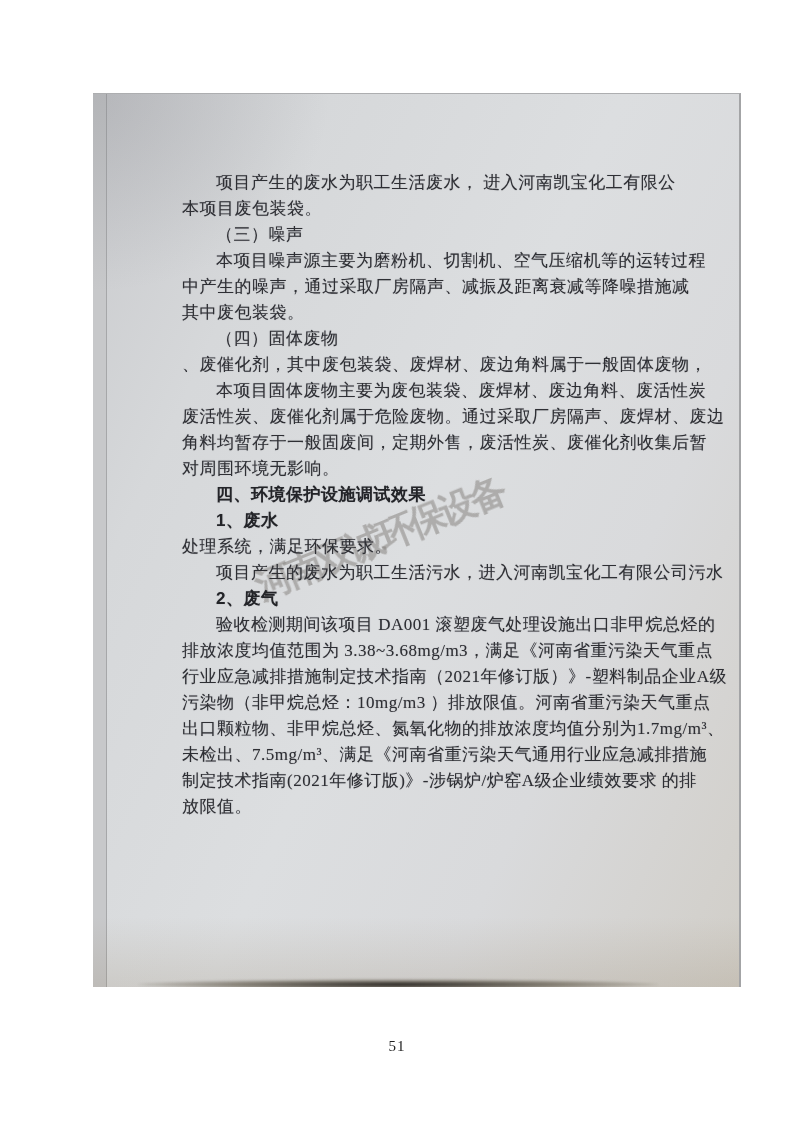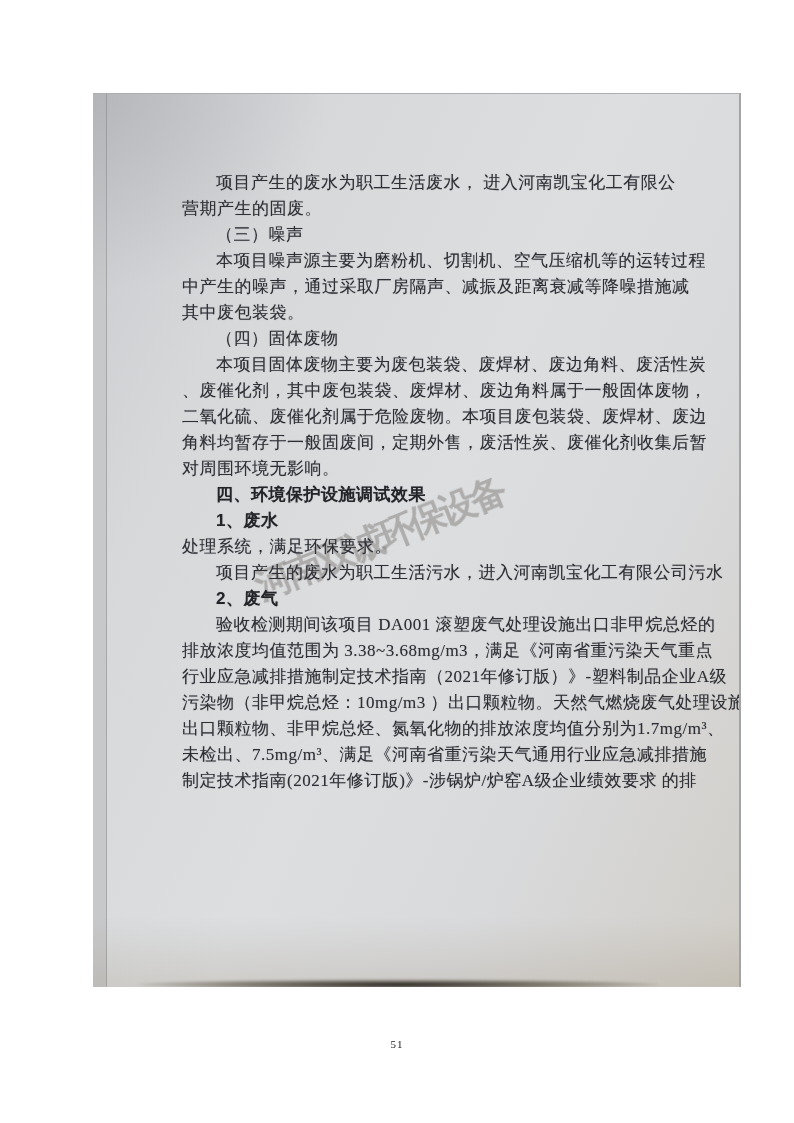--- a/index.html
+++ b/index.html
@@ -83,60 +83,61 @@
     color: rgba(128,124,119,0.5);
     filter: blur(0.6px);
     white-space: nowrap;
     pointer-events: none;
   }
 
   .page-number {
     position: absolute;
     left: 0; top: 1038px; width: 794px;
     text-align: center;
-    font-size: 11px;
+    font-size: 15px;
     color: #222222;
     letter-spacing: 1px;
   }
 </style>
 </head>
 <body>
 
 <div class="stage">
   <div class="photo">
     <div class="paper-left-edge"></div>
     <div class="corner-shade"></div>
     <div class="bottom-tint"></div>
 
     <div class="watermark">河南双诚环保设备</div>
 
     <div class="textblock">
       <div class="line indent">项目产生的废水为职工生活废水， 进入河南凯宝化工有限公</div>
-      <div class="line">营期产生的固废。</div>
+      <div class="line">本项目废包装袋。</div>
       <div class="line indent">（三）噪声</div>
       <div class="line indent">本项目噪声源主要为磨粉机、切割机、空气压缩机等的运转过程</div>
       <div class="line">中产生的噪声，通过采取厂房隔声、减振及距离衰减等降噪措施减</div>
       <div class="line">其中废包装袋。</div>
       <div class="line indent">（四）固体废物</div>
+      <div class="line">、废催化剂，其中废包装袋、废焊材、废边角料属于一般固体废物，</div>
       <div class="line indent">本项目固体废物主要为废包装袋、废焊材、废边角料、废活性炭</div>
-      <div class="line">、废催化剂，其中废包装袋、废焊材、废边角料属于一般固体废物，</div>
-      <div class="line">二氧化硫、废催化剂属于危险废物。本项目废包装袋、废焊材、废边</div>
+      <div class="line">废活性炭、废催化剂属于危险废物。通过采取厂房隔声、废焊材、废边</div>
       <div class="line">角料均暂存于一般固废间，定期外售，废活性炭、废催化剂收集后暂</div>
       <div class="line">对周围环境无影响。</div>
       <div class="line indent hei">四、环境保护设施调试效果</div>
       <div class="line indent hei">1、废水</div>
       <div class="line">处理系统，满足环保要求。</div>
       <div class="line indent">项目产生的废水为职工生活污水，进入河南凯宝化工有限公司污水</div>
       <div class="line indent hei">2、废气</div>
       <div class="line indent">验收检测期间该项目 DA001 滚塑废气处理设施出口非甲烷总烃的</div>
       <div class="line">排放浓度均值范围为 3.38~3.68mg/m3，满足《河南省重污染天气重点</div>
       <div class="line">行业应急减排措施制定技术指南（2021年修订版）》-塑料制品企业A级</div>
-      <div class="line">污染物（非甲烷总烃：10mg/m3 ）出口颗粒物。天然气燃烧废气处理设施</div>
+      <div class="line">污染物（非甲烷总烃：10mg/m3 ）排放限值。河南省重污染天气重点</div>
       <div class="line">出口颗粒物、非甲烷总烃、氮氧化物的排放浓度均值分别为1.7mg/m³、</div>
       <div class="line">未检出、7.5mg/m³、满足《河南省重污染天气通用行业应急减排措施</div>
       <div class="line">制定技术指南(2021年修订版)》-涉锅炉/炉窑A级企业绩效要求 的排</div>
+      <div class="line">放限值。</div>
     </div>
 
     <div class="bottom-shadow"></div>
   </div>
 
   <div class="page-number">51</div>
 </div>
 
 </body></html>

